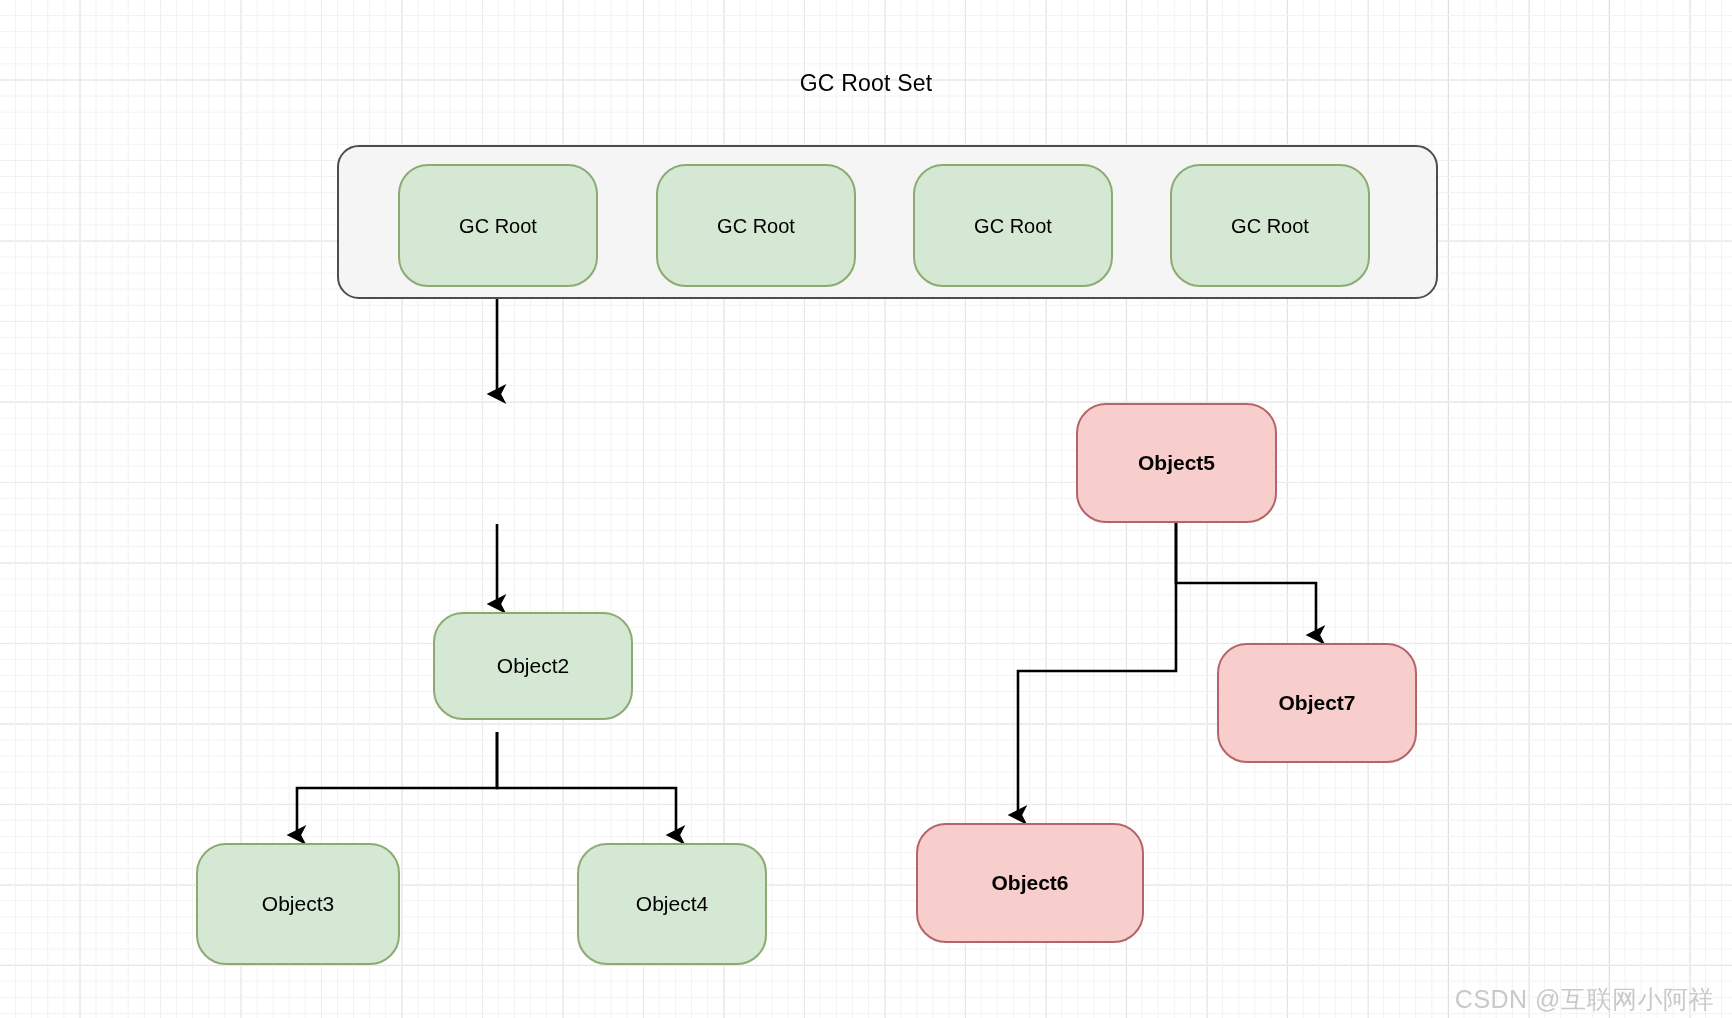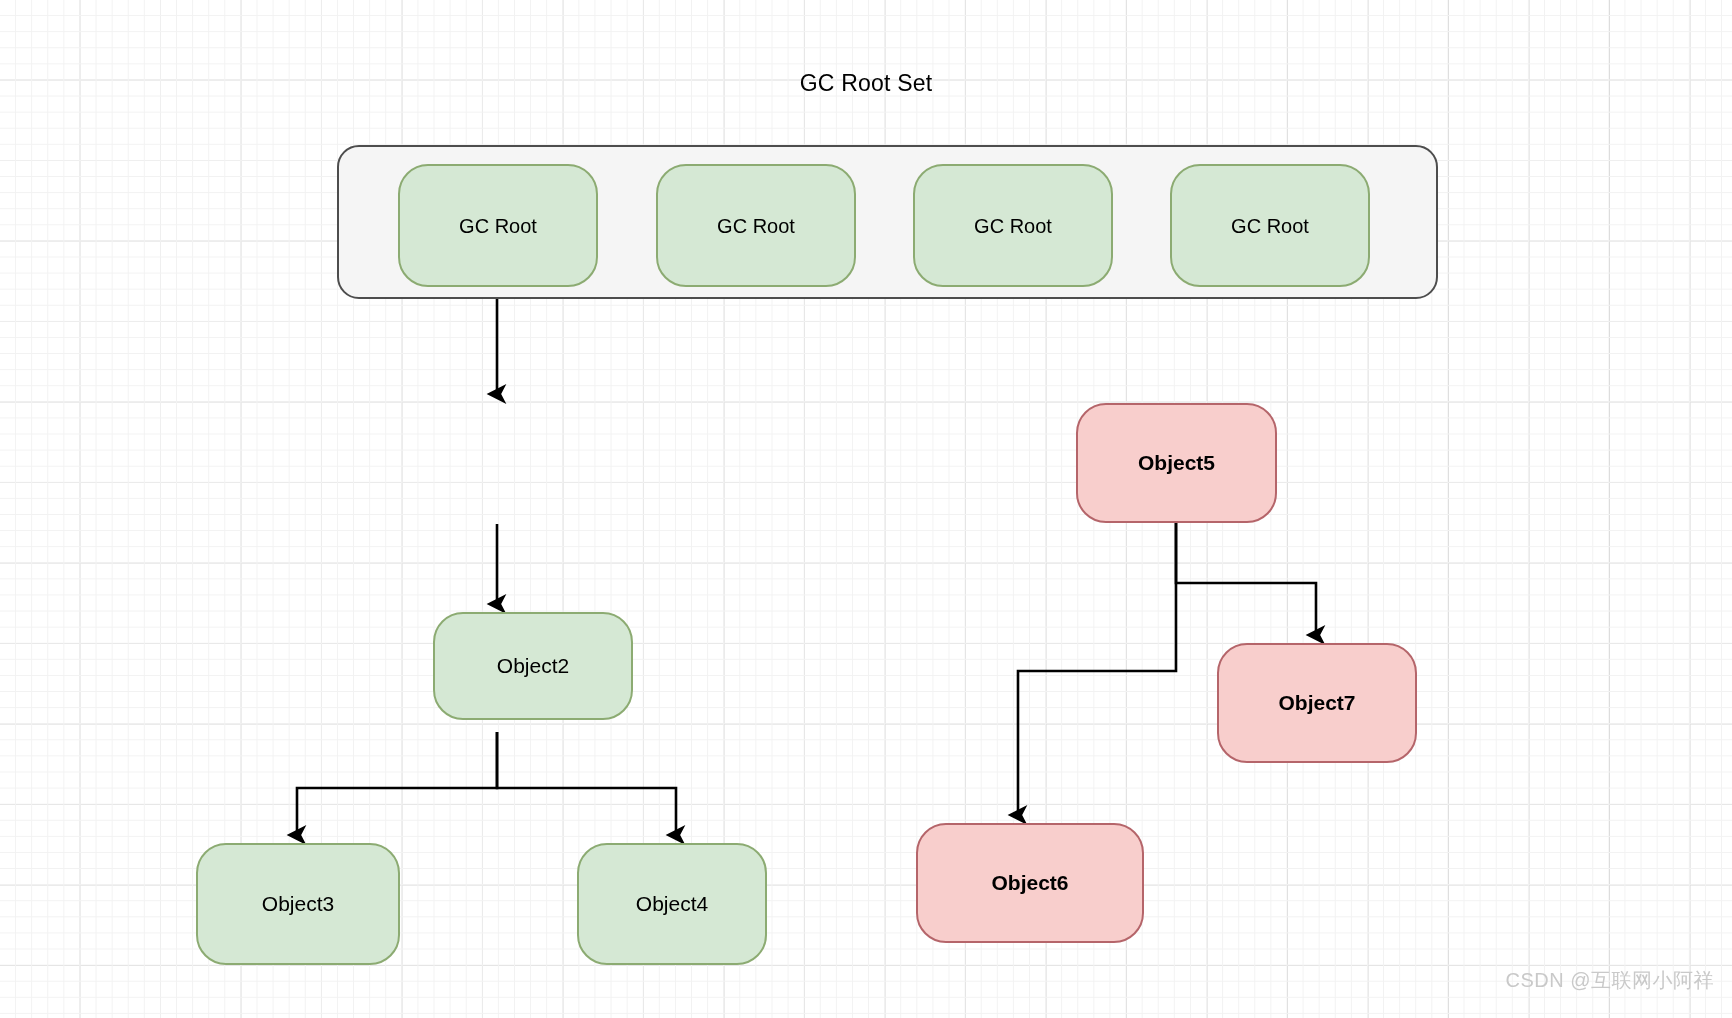--- a/index.html
+++ b/index.html
@@ -88,22 +88,22 @@
     font-weight: bold;
   }
 
   .node.root-box {
     font-size: 20px;
   }
 
   .watermark {
     position: absolute;
     right: 18px;
-    bottom: 24px;
-    font-size: 20px;
+    bottom: 2px;
+    font-size: 25px;
     color: #c9c9c9;
     letter-spacing: 0.5px;
     white-space: nowrap;
   }
 </style>
 </head>
 <body>
 
 <div id="canvas">
 

